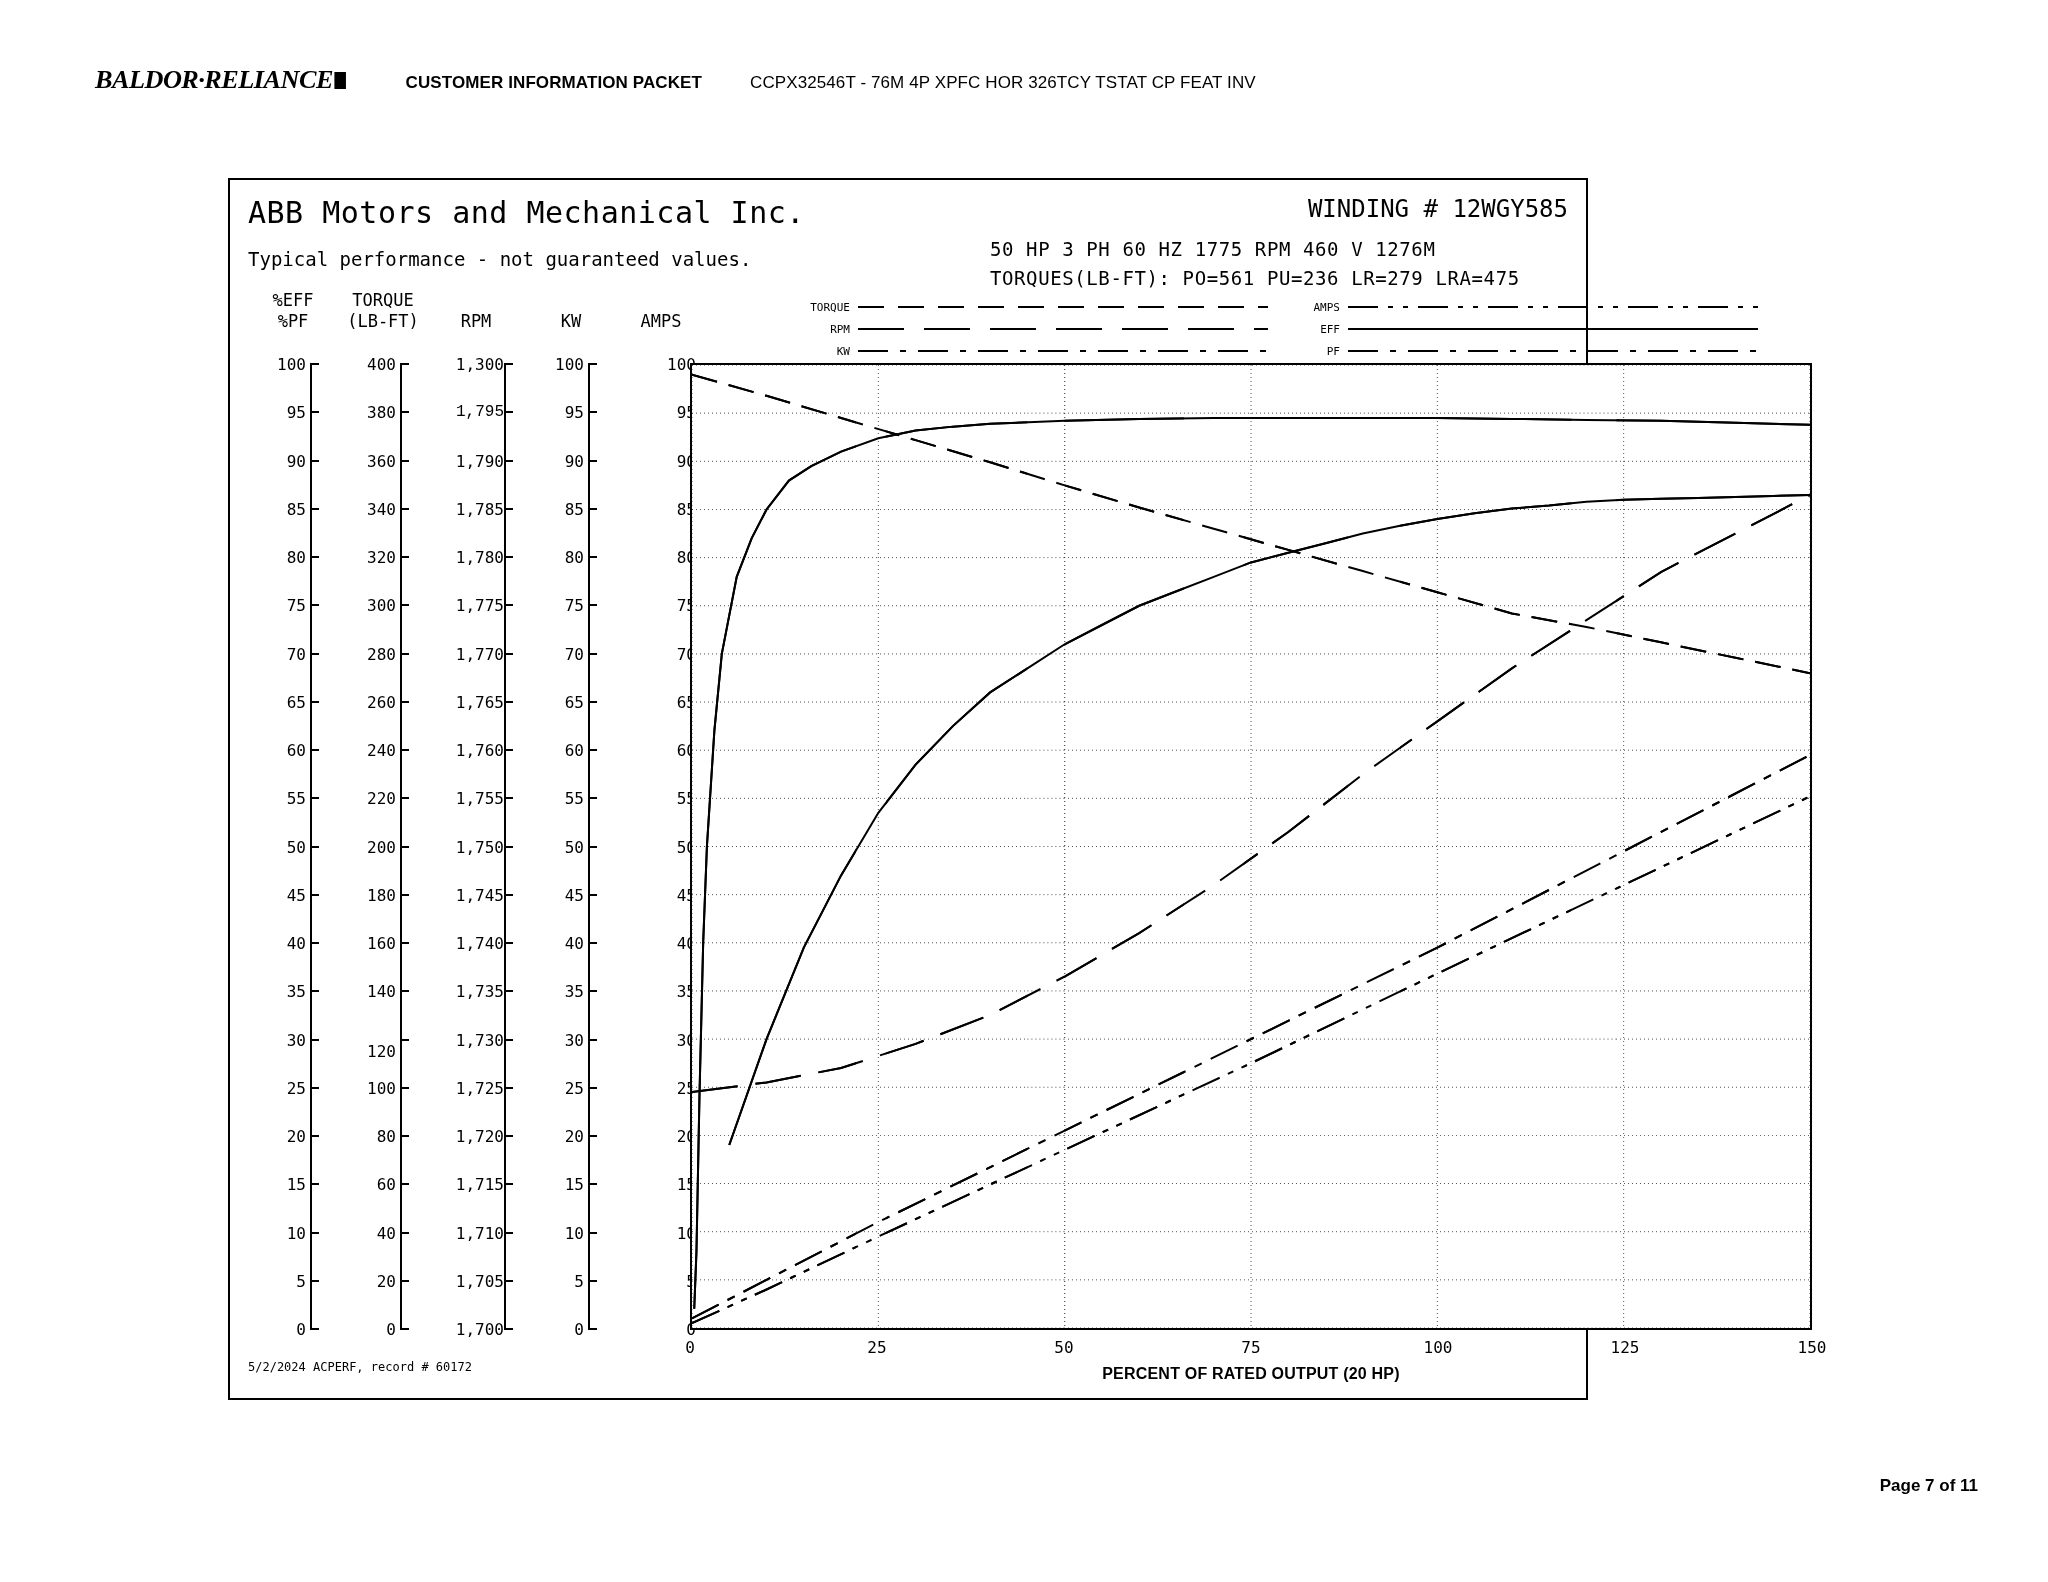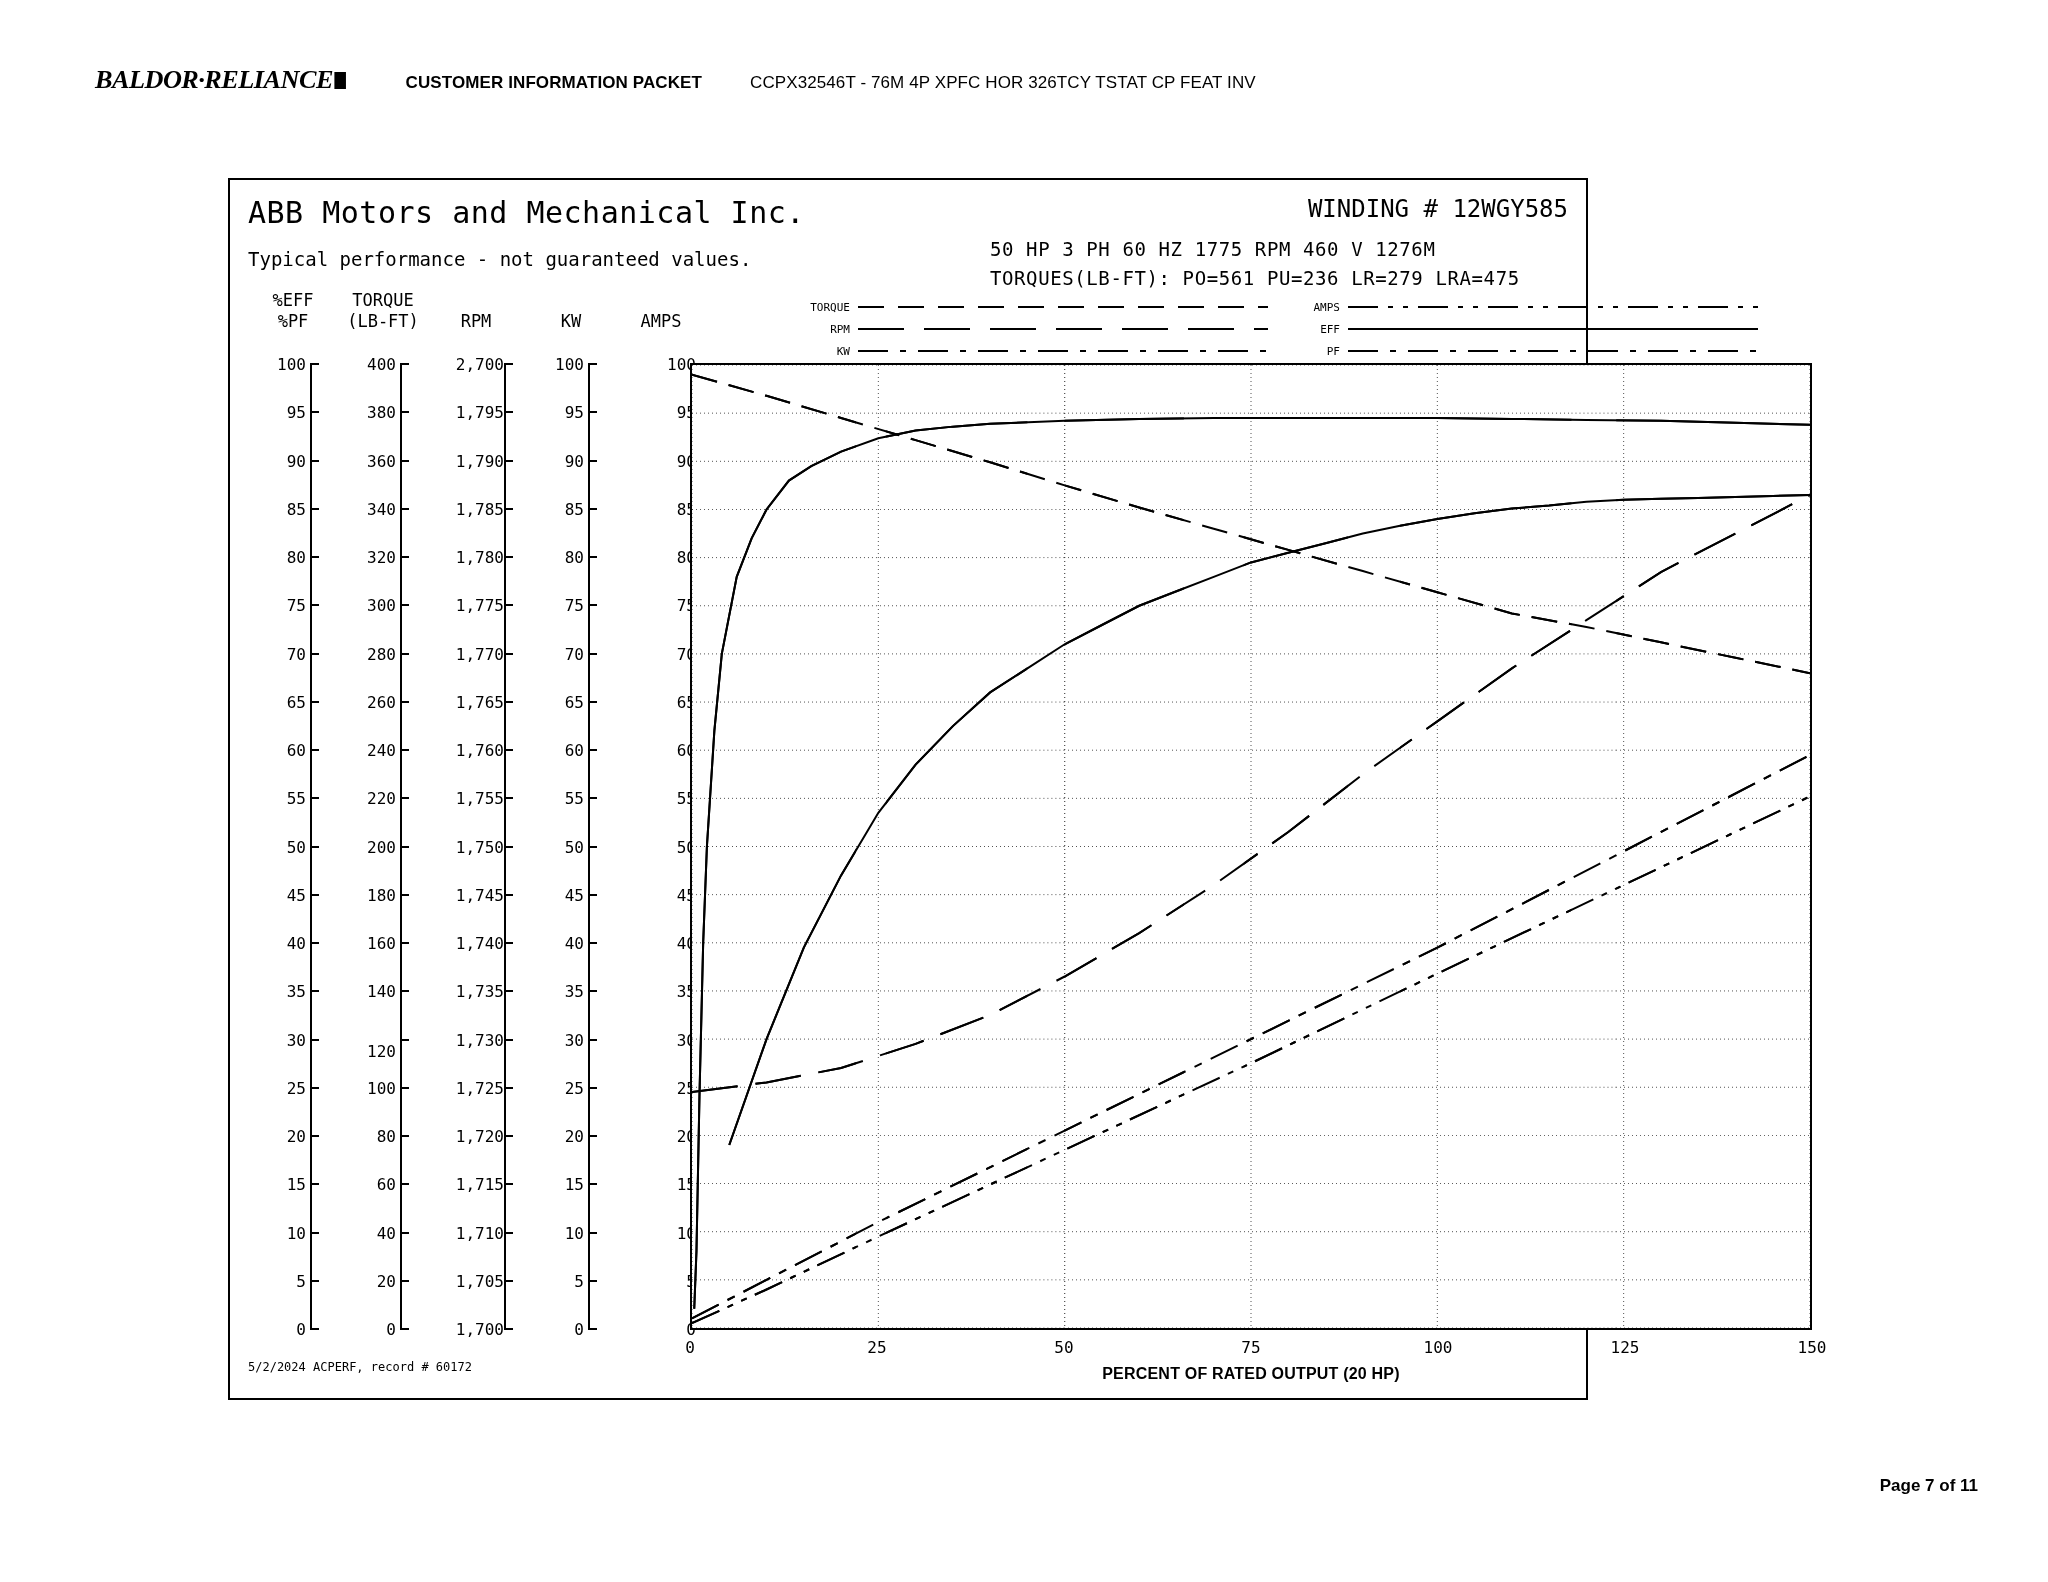--- a/index.html
+++ b/index.html
@@ -385,23 +385,23 @@
           <div class="tick" style="left: 62px; top: 1038px;"></div>
           <div class="ticklabel" style="top: 1039px; right: 32px;">0</div>
         </div>
     </div>
 
     <div class="axcol" style="left:178px; width:100px;">
       <div class="cap" style="top:21px;">RPM</div>
       <div class="axline" style="left:78px;"></div>
       <div id="ax2">
           <div class="tick" style="left: 78px; top: 73px;"></div>
-          <div class="ticklabel" style="top: 74px; right: 22px;">2,700</div>
+          <div class="ticklabel" style="top: 74px; right: 22px;">1,300</div>
           <div class="tick" style="left: 78px; top: 121.25px;"></div>
-          <div class="ticklabel" style="top: 122.25px; right: 22px;">1,795</div>
+          <div class="ticklabel" style="top: 122.25px; right: 22px; font-family: Liberation Mono, monospace;">1,795</div>
           <div class="tick" style="left: 78px; top: 169.5px;"></div>
           <div class="ticklabel" style="top: 170.5px; right: 22px;">1,790</div>
           <div class="tick" style="left: 78px; top: 217.75px;"></div>
           <div class="ticklabel" style="top: 218.75px; right: 22px;">1,785</div>
           <div class="tick" style="left: 78px; top: 266px;"></div>
           <div class="ticklabel" style="top: 267px; right: 22px;">1,780</div>
           <div class="tick" style="left: 78px; top: 314.25px;"></div>
           <div class="ticklabel" style="top: 315.25px; right: 22px;">1,775</div>
           <div class="tick" style="left: 78px; top: 362.5px;"></div>
           <div class="ticklabel" style="top: 363.5px; right: 22px;">1,770</div>

